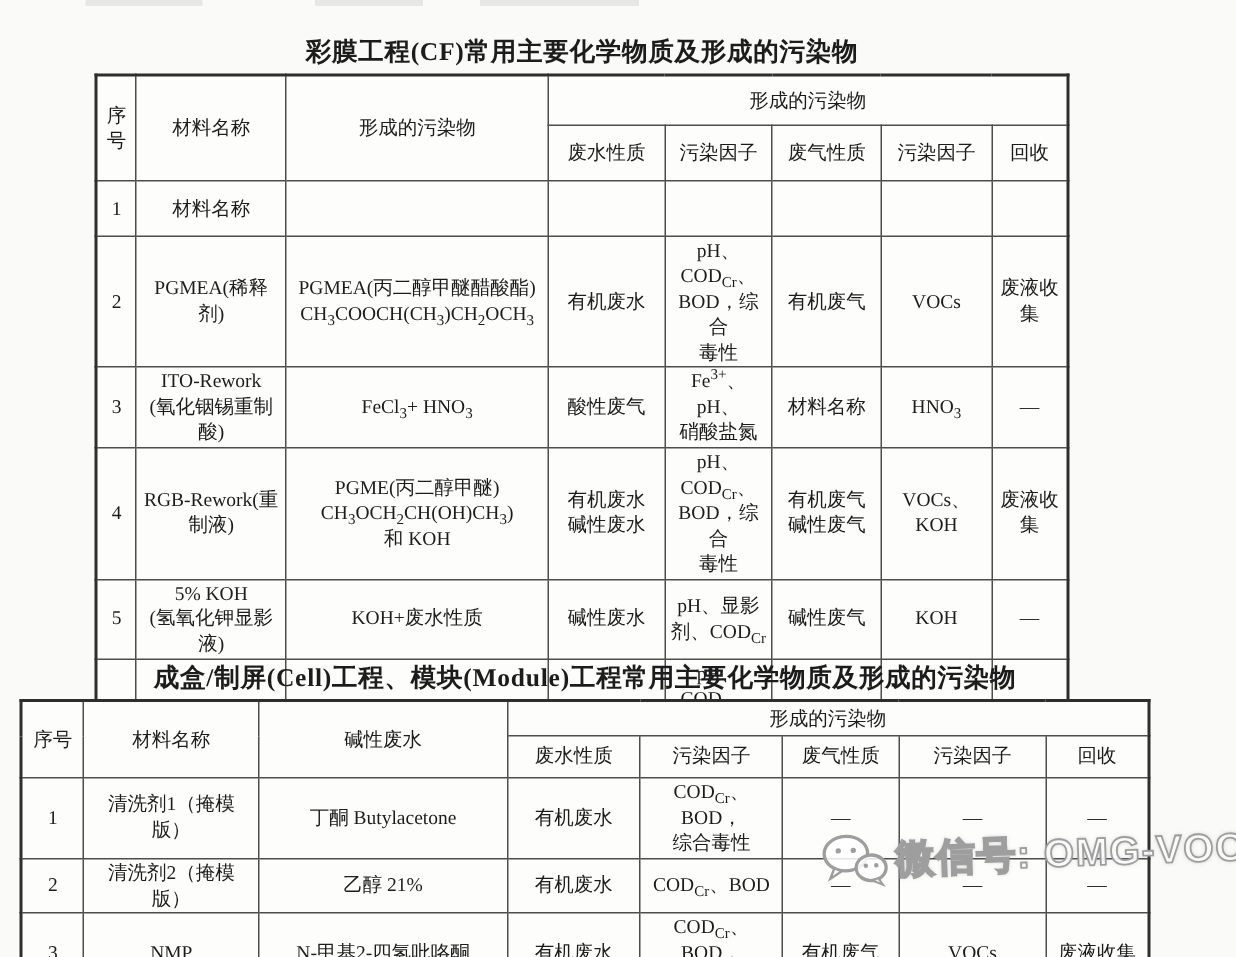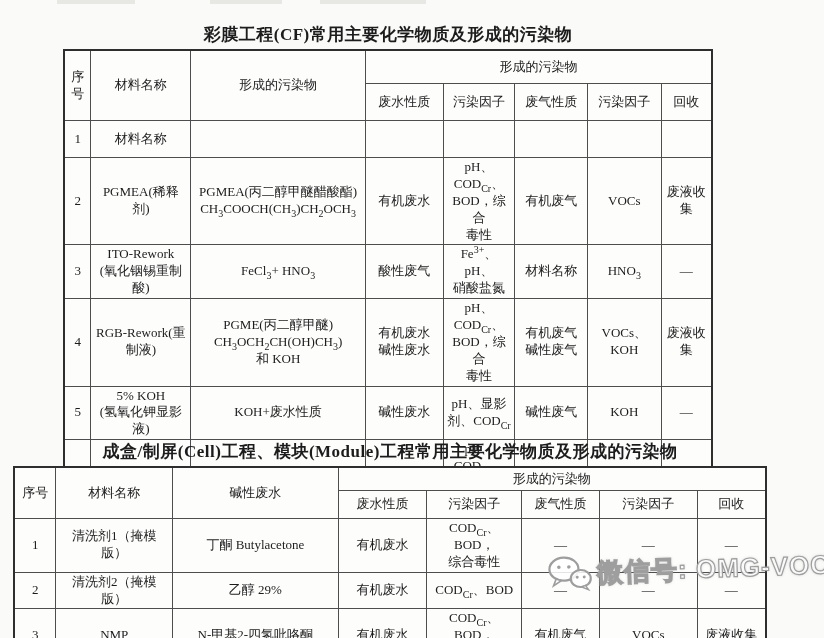--- a/index.html
+++ b/index.html
@@ -185,21 +185,21 @@
               <td>丁酮 Butylacetone</td>
               <td>有机废水</td>
               <td>COD<sub>Cr</sub>、BOD，<br>综合毒性</td>
               <td>—</td>
               <td>—</td>
               <td>—</td>
             </tr>
             <tr>
               <td>2</td>
               <td>清洗剂2（掩模版）</td>
-              <td>乙醇  29%</td>
+              <td>乙醇  21%</td>
               <td>有机废水</td>
               <td>COD<sub>Cr</sub>、BOD</td>
               <td>—</td>
               <td>—</td>
               <td>—</td>
             </tr>
             <tr>
               <td>3</td>
               <td>NMP</td>
               <td>N-甲基2-四氢吡咯酮</td>

